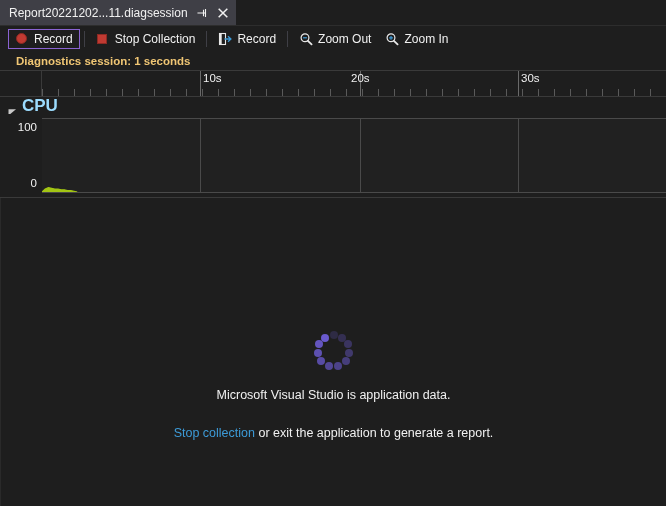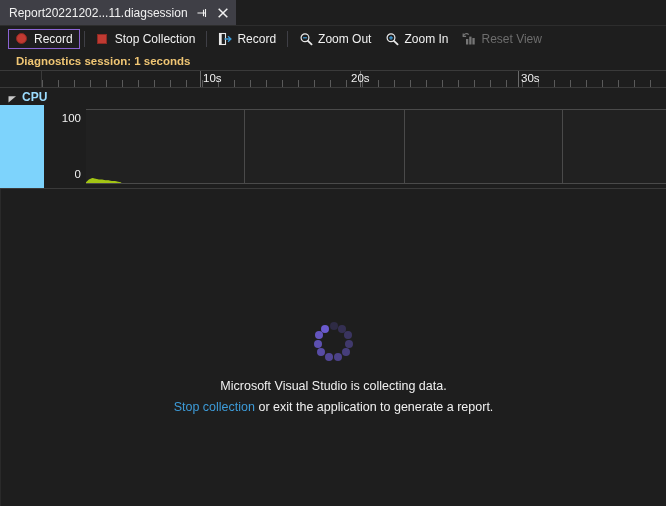--- a/index.html
+++ b/index.html
@@ -122,21 +122,21 @@
     padding-left: 16px;
     font-size: 11.5px;
     font-weight: bold;
     color: #f0c674;
     box-sizing: border-box;
   }
 
   
   .ruler {
     position: relative;
-    height: 18px;
+    height: 27px;
     flex: 0 0 auto;
     background: #1e1e1e;
     border-top: 1px solid #3a3a3a;
     border-bottom: 1px solid #3a3a3a;
     box-sizing: border-box;
     overflow: hidden;
   }
   .ruler-gutter {
     position: absolute; left: 0; top: 0; bottom: 0;
     width: 42px;
@@ -159,36 +159,35 @@
 
   
   .graph-header {
     height: 17px;
     flex: 0 0 auto;
     display: flex;
     align-items: center;
     gap: 5px;
     padding-left: 8px;
     background: #1e1e1e;
-    font-size: 12px;
+    font-size: 17px;
     font-weight: bold;
     box-sizing: border-box;
     cursor: pointer;
   }
   .twisty { width: 9px; height: 9px; flex: 0 0 auto; }
   .graph-title-cpu { color: #9cdcfe; }
   .graph-title-pct { color: #f0c674; }
 
   .graph-body {
     position: relative;
     height: 83px;
     flex: 0 0 auto;
     background: #1e1e1e;
     box-sizing: border-box;
-    margin-left: 44px;
   }
   .axis-col {
     position: absolute; left: 0; top: 0; bottom: 0; width: 42px;
   }
   .axis-label {
     position: absolute; right: 5px;
     font-size: 11.5px; color: #f1f1f1; line-height: 1;
   }
   .plot {
     position: absolute;
@@ -236,21 +235,21 @@
     left: 50%; top: 50%;
     margin-left: -4px; margin-top: -4px;
   }
   .collect-line1 {
     margin-top: 16px;
     font-size: 12.5px;
     color: #f1f1f1;
     line-height: 1;
   }
   .collect-line2 {
-    margin-top: 8px;
+    margin-top: 25px;
     font-size: 12.5px;
     color: #f1f1f1;
     line-height: 1;
   }
   .collect-link {
     color: #3d9bd8;
     cursor: pointer;
     text-decoration: none;
   }
 </style>
@@ -320,32 +319,20 @@
       <span class="tb-icon">
         <svg width="14" height="14" viewBox="0 0 14 14">
           <circle cx="6" cy="5.8" r="3.9" fill="none" stroke="#e8e8e8" stroke-width="1.2"></circle>
           <path d="M8.9 8.8L12.6 12.4" stroke="#e8e8e8" stroke-width="1.8" stroke-linecap="round"></path>
           <path d="M6 3.9v3.8M4.1 5.8h3.8" stroke="#3d9bd8" stroke-width="1.2"></path>
         </svg>
       </span>
       <span>Zoom In</span>
     </div>
 
-    <div class="tb-item disabled">
-      <span class="tb-icon">
-        <svg width="14" height="14" viewBox="0 0 14 14">
-          <rect x="4" y="7" width="2.3" height="5.5" fill="#767676"></rect>
-          <rect x="7.2" y="4.6" width="2.3" height="7.9" fill="#767676"></rect>
-          <rect x="10.4" y="6" width="2.3" height="6.5" fill="#767676"></rect>
-          <path d="M1.3 4.2a3.2 3.2 0 0 1 5.4-1.6" stroke="#767676" stroke-width="1.2" fill="none"></path>
-          <path d="M1.2 1.4v2.9h2.9" stroke="#767676" stroke-width="1.2" fill="none"></path>
-        </svg>
-      </span>
-      <span>Reset View</span>
-    </div>
 
   </div>
 
   <div class="sessionbar">
     <span>Diagnostics session: 1 seconds</span>
   </div>
 
   <div class="ruler">
     <div class="ruler-gutter"></div>
     <div id="ruler-ticks">
@@ -431,19 +418,19 @@
         <span style="left: 83.0775%; top: 34.894%; opacity: 0.38; background: rgb(106, 90, 205);"></span>
         <span style="left: 85.9935%; top: 55.1751%; opacity: 0.45; background: rgb(106, 90, 205);"></span>
         <span style="left: 77.4818%; top: 73.8131%; opacity: 0.53; background: rgb(106, 90, 205);"></span>
         <span style="left: 60.2448%; top: 84.8907%; opacity: 0.61; background: rgb(106, 90, 205);"></span>
         <span style="left: 39.7552%; top: 84.8907%; opacity: 0.69; background: rgb(106, 90, 205);"></span>
         <span style="left: 22.5182%; top: 73.8131%; opacity: 0.77; background: rgb(106, 90, 205);"></span>
         <span style="left: 14.0065%; top: 55.1751%; opacity: 0.84; background: rgb(106, 90, 205);"></span>
         <span style="left: 16.9225%; top: 34.894%; opacity: 0.92; background: rgb(106, 90, 205);"></span>
         <span style="left: 30.3403%; top: 19.409%; opacity: 1; background: rgb(106, 90, 205);"></span>
       </div>
-    <div class="collect-line1">Microsoft Visual Studio is collecting data.</div>
+    <div class="collect-line1">Microsoft Visual Studio is application data.</div>
     <div class="collect-line2">
       <span class="collect-link">Stop collection</span><span> or exit the application to generate a report.</span>
     </div>
   </div>
 
 </div>
 
 </body></html>

